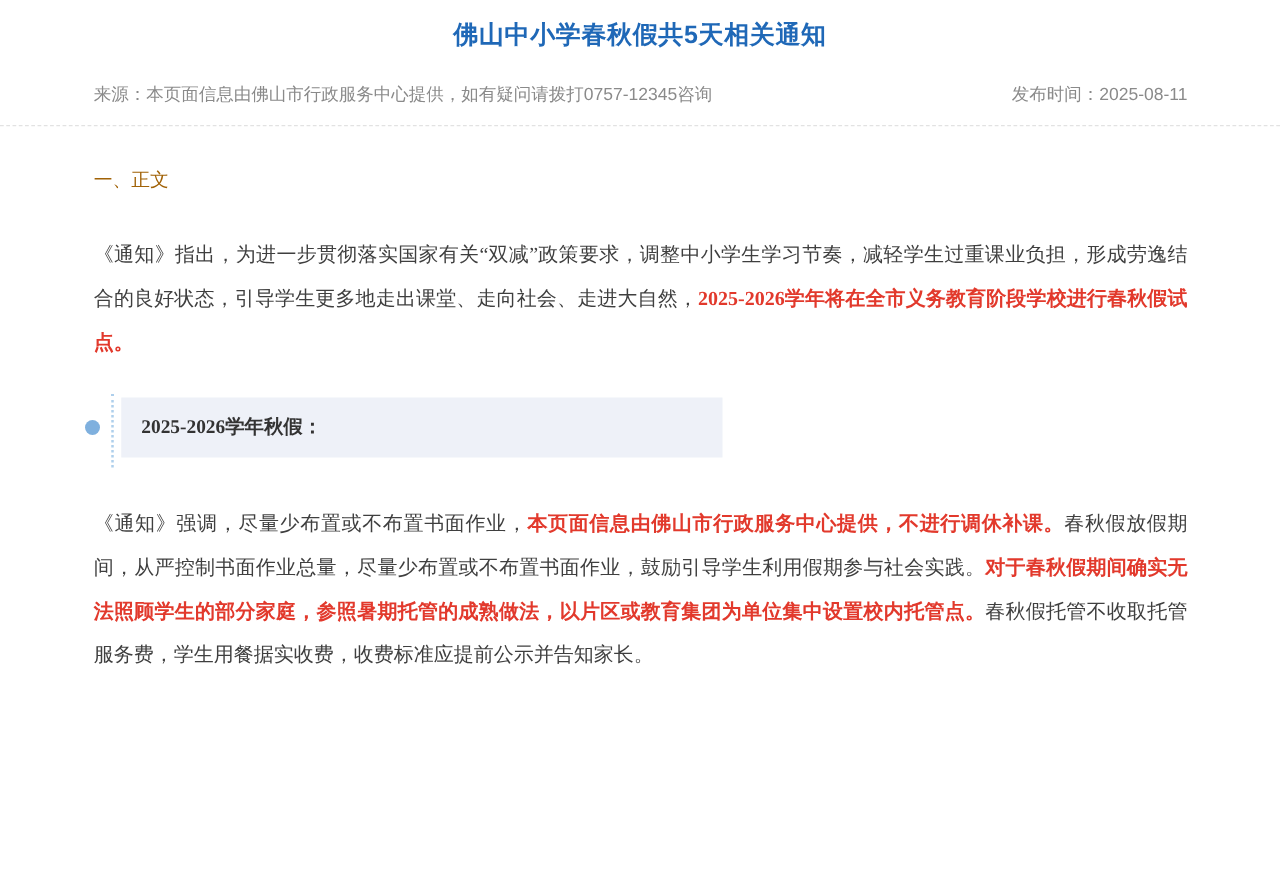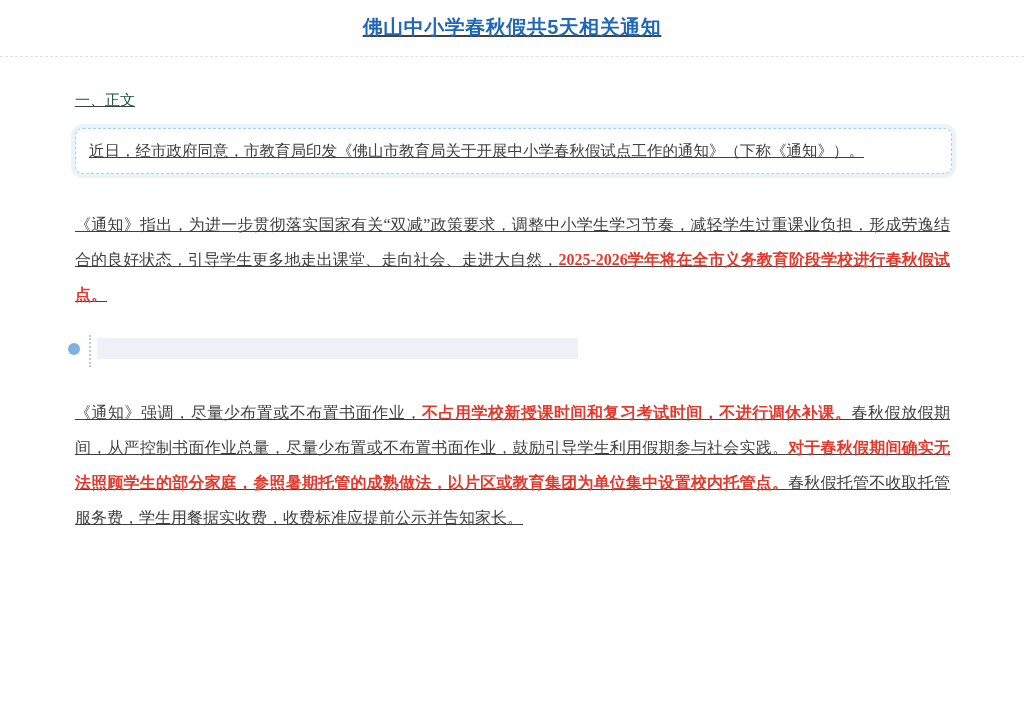--- a/index.html
+++ b/index.html
@@ -1,19 +1,19 @@
 <!DOCTYPE html>
 <html><head>
 <meta charset="utf-8">
 <style>
   * { margin: 0; padding: 0; box-sizing: border-box; }
   html, body { width: 1024px; height: 707px; background: #ffffff; overflow: hidden; }
   body { font-family: "Liberation Sans", sans-serif; color: #404040; }
 
-  .page { width: 1024px; height: 707px; background: #fff; text-decoration: underline; }
+  .page { width: 1024px; height: 707px; background: #fff; }
 
   
   .doc-title {
     text-align: center;
     color: #1f68b7;
     font-size: 20px;
     font-weight: bold;
     padding-top: 14px;
     letter-spacing: 0.5px;
   }
@@ -29,21 +29,21 @@
     margin-top: 15px;
     border-top: 1px dashed #e2e2e2;
     height: 0;
     width: 1024px;
   }
 
   
   .section-heading {
     margin: 34px 75px 0 75px;
     font-size: 15px;
-    color: #14532d;
+    color: #a16207;
   }
 
   
   .lead-box {
     margin: 18px 72px 0 75px;
     border: 1px dashed #9fd4f2;
     border-radius: 8px;
     box-shadow: 0 0 0 4px #e8f3fc;
     background: #ffffff;
     padding: 11px 13px;
@@ -101,32 +101,34 @@
   }
   .timeline-item .item-title { font-weight: bold; color: #333333; }
 </style>
 </head>
 <body>
 
 <div class="page">
 
   <h1 class="doc-title">佛山中小学春秋假共5天相关通知</h1>
 
+  <div class="meta-row">
+    <span>来源：本页面信息由佛山市行政服务中心提供，如有疑问请拨打0757-12345咨询</span>
+    <span>发布时间：2025-08-11</span>
+  </div>
 
   <div class="divider"></div>
 
   <div class="section-heading">一、正文</div>
 
-  <div class="lead-box">
-    <span>近日，经市政府同意，市教育局印发《佛山市教育局关于开展中小学春秋假试点工作的通知》（下称《通知》）。</span>
-  </div>
 
   <p class="para p1"><span>《通知》指出，为进一步贯彻落实国家有关“双减”政策要求，调整中小学生学习节奏，减轻学生过重课业负担，形成劳逸结合的良好状态，引导学生更多地走出课堂、走向社会、走进大自然，</span><span class="red">2025-2026学年将在全市义务教育阶段学校进行春秋假试点。</span></p>
 
   <div class="timeline">
     <div class="timeline-item">
       <span class="dot"></span>
+      <div class="item-title">2025-2026学年秋假：</div>
     </div>
   </div>
 
-  <p class="para p2"><span>《通知》强调，尽量少布置或不布置书面作业，</span><span class="red">不占用学校新授课时间和复习考试时间，不进行调休补课。</span><span>春秋假放假期间，从严控制书面作业总量，尽量少布置或不布置书面作业，鼓励引导学生利用假期参与社会实践。</span><span class="red">对于春秋假期间确实无法照顾学生的部分家庭，参照暑期托管的成熟做法，以片区或教育集团为单位集中设置校内托管点。</span><span>春秋假托管不收取托管服务费，学生用餐据实收费，收费标准应提前公示并告知家长。</span></p>
+  <p class="para p2"><span>《通知》强调，尽量少布置或不布置书面作业，</span><span class="red">本页面信息由佛山市行政服务中心提供，不进行调休补课。</span><span>春秋假放假期间，从严控制书面作业总量，尽量少布置或不布置书面作业，鼓励引导学生利用假期参与社会实践。</span><span class="red">对于春秋假期间确实无法照顾学生的部分家庭，参照暑期托管的成熟做法，以片区或教育集团为单位集中设置校内托管点。</span><span>春秋假托管不收取托管服务费，学生用餐据实收费，收费标准应提前公示并告知家长。</span></p>
 
 </div>
 
 </body></html>

